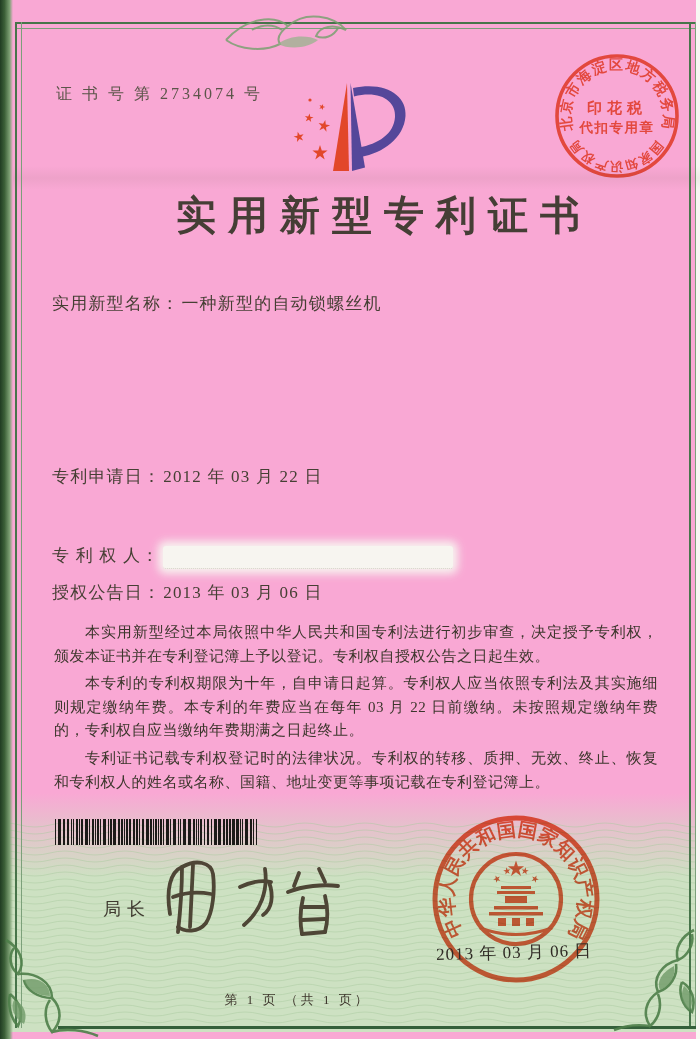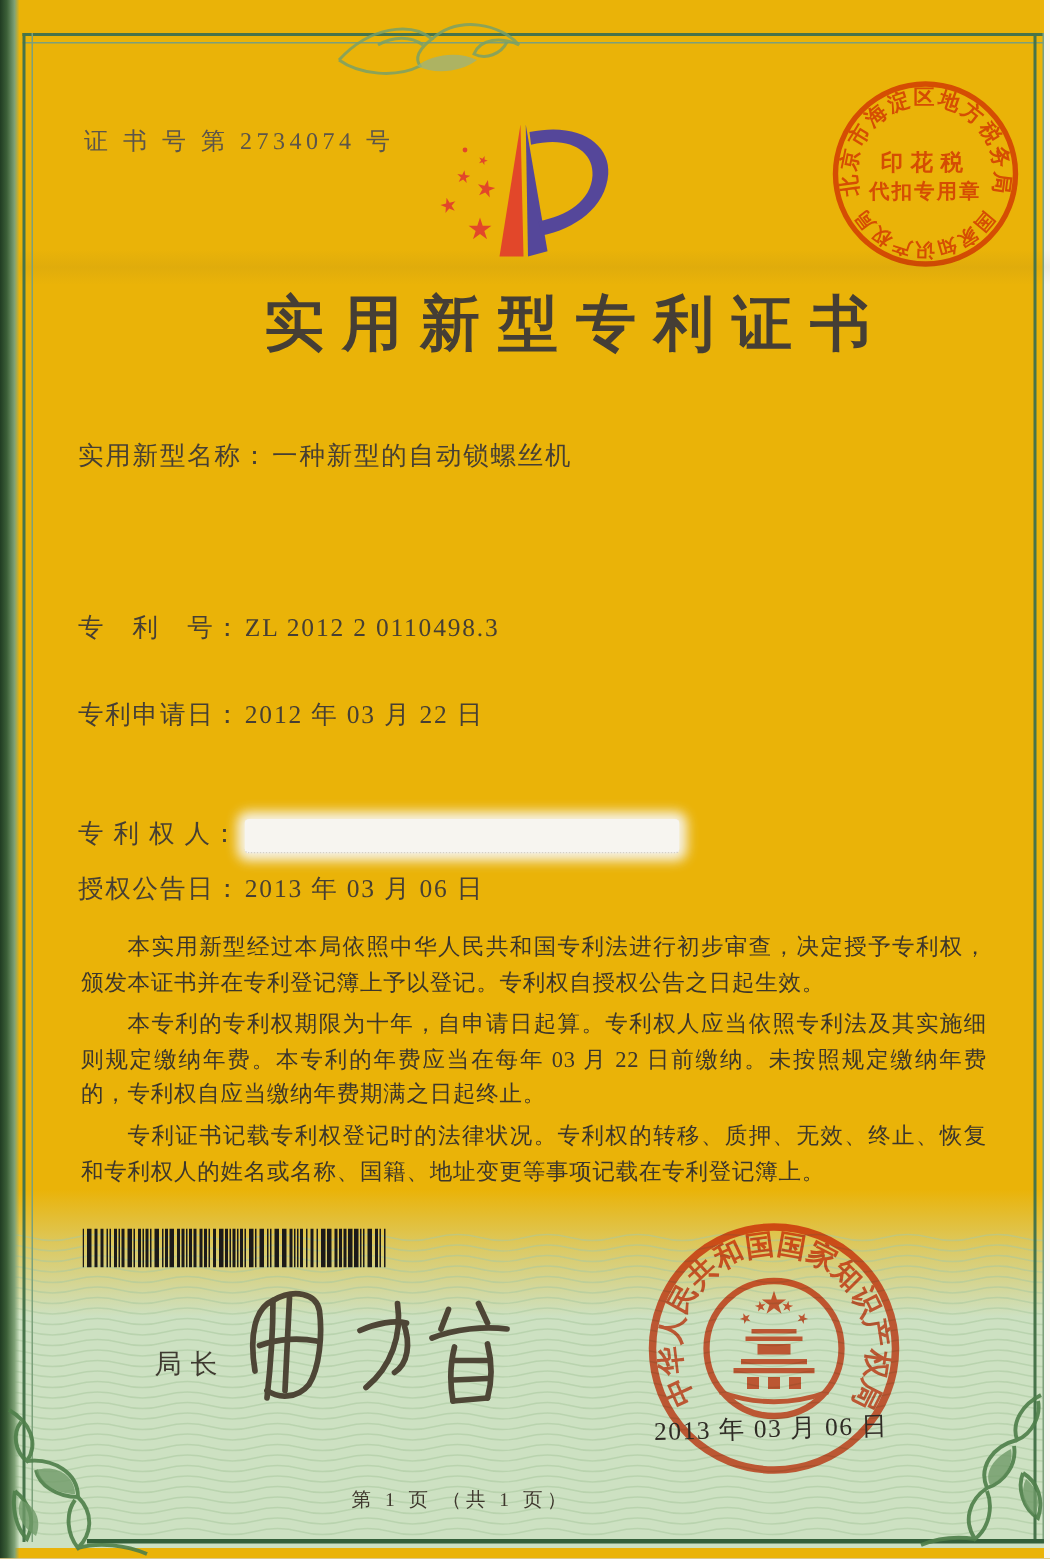--- a/index.html
+++ b/index.html
@@ -1,18 +1,18 @@
 <!DOCTYPE html>
 <html><head>
 <meta charset="utf-8">
 <style>
   html,body{margin:0;padding:0;background:#cfcec6;}
   #page{
     position:relative;width:700px;height:1039px;margin:0 auto;
-    background:#eab308;overflow:hidden;
+    background:#f9a8d4;overflow:hidden;
     font-family:"Liberation Serif","DejaVu Serif",serif;
   }
   
   .spine{position:absolute;left:0;top:0;width:13px;height:1039px;
     background:linear-gradient(90deg,#203c22 0%,#3c6038 35%,#7fa276 75%,rgba(127,162,118,0) 100%);}
   .right-edge{position:absolute;right:0;top:0;width:4px;height:1039px;background:#f8f7f3;}
   .scan-shadow{position:absolute;left:13px;top:166px;width:687px;height:24px;
     background:linear-gradient(180deg,rgba(90,80,60,0) 0%,rgba(90,80,60,.07) 50%,rgba(90,80,60,0) 100%);}
   
   .green-zone{position:absolute;left:0;top:793px;width:700px;height:239px;
@@ -39,21 +39,21 @@
     line-height:23.6px;color:#3c362c;text-align:justify;}
   .body-text p{margin:4px;text-indent:31px;letter-spacing:.5px;}
   .barcode-wrap{position:absolute;left:55px;top:819px;}
   .signer{position:absolute;left:103px;top:897px;font-size:18px;letter-spacing:6px;color:#3f3a30;}
   .sig-svg{position:absolute;left:152px;top:856px;}
   .sig-hidden{position:absolute;left:200px;top:900px;font-size:1px;opacity:0;}
   .seal-svg{position:absolute;left:425px;top:805px;mix-blend-mode:multiply;opacity:.9;}
   .stamp-svg{position:absolute;left:540px;top:40px;mix-blend-mode:multiply;opacity:.92;}
   .seal-date{position:absolute;left:436px;top:941px;font-size:17px;letter-spacing:1px;
     color:#2f2b25;transform:rotate(-1.5deg);z-index:6;}
-  .footer{position:absolute;left:13px;top:991px;width:589px;text-align:center;
+  .footer{position:absolute;left:3px;top:991px;width:589px;text-align:center;
     font-size:13px;letter-spacing:3px;color:#3e372d;}
   .logo-svg{position:absolute;left:265px;top:75px;}
   .orn{position:absolute;}
 </style>
 </head>
 <body>
 
 <div id="page">
 
   <div class="green-zone">
@@ -140,23 +140,20 @@
       <textPath href="#arcBotT" startOffset="1">国家知识产权局</textPath>
     </text>
     <text x="617" y="113" text-anchor="middle" font-size="15" font-weight="bold" fill="#e7603a" letter-spacing="5" font-family="Liberation Serif,serif">印花税</text>
     <text x="617" y="132" text-anchor="middle" font-size="13.5" font-weight="bold" fill="#e7603a" letter-spacing="1.5" font-family="Liberation Serif,serif">代扣专用章</text>
   </svg>
 
   <div class="title">实用新型专利证书</div>
 
   <div class="field" style="top:292px">
     <span>实用新型名称：</span><span class="val">一种新型的自动锁螺丝机</span>
-  </div>
-  <div class="field" style="top:407px">
-    <span>专　利　号：</span><span class="val">ZL 2012 2 0110498.3</span>
   </div>
   <div class="field" style="top:465px">
     <span>专利申请日：</span><span class="val">2012 年 03 月 22 日</span>
   </div>
   <div class="field" style="top:544px">
     <span>专 利 权 人：</span><span class="redaction"></span>
   </div>
   <div class="field" style="top:581px">
     <span>授权公告日：</span><span class="val">2013 年 03 月 06 日</span>
   </div>

